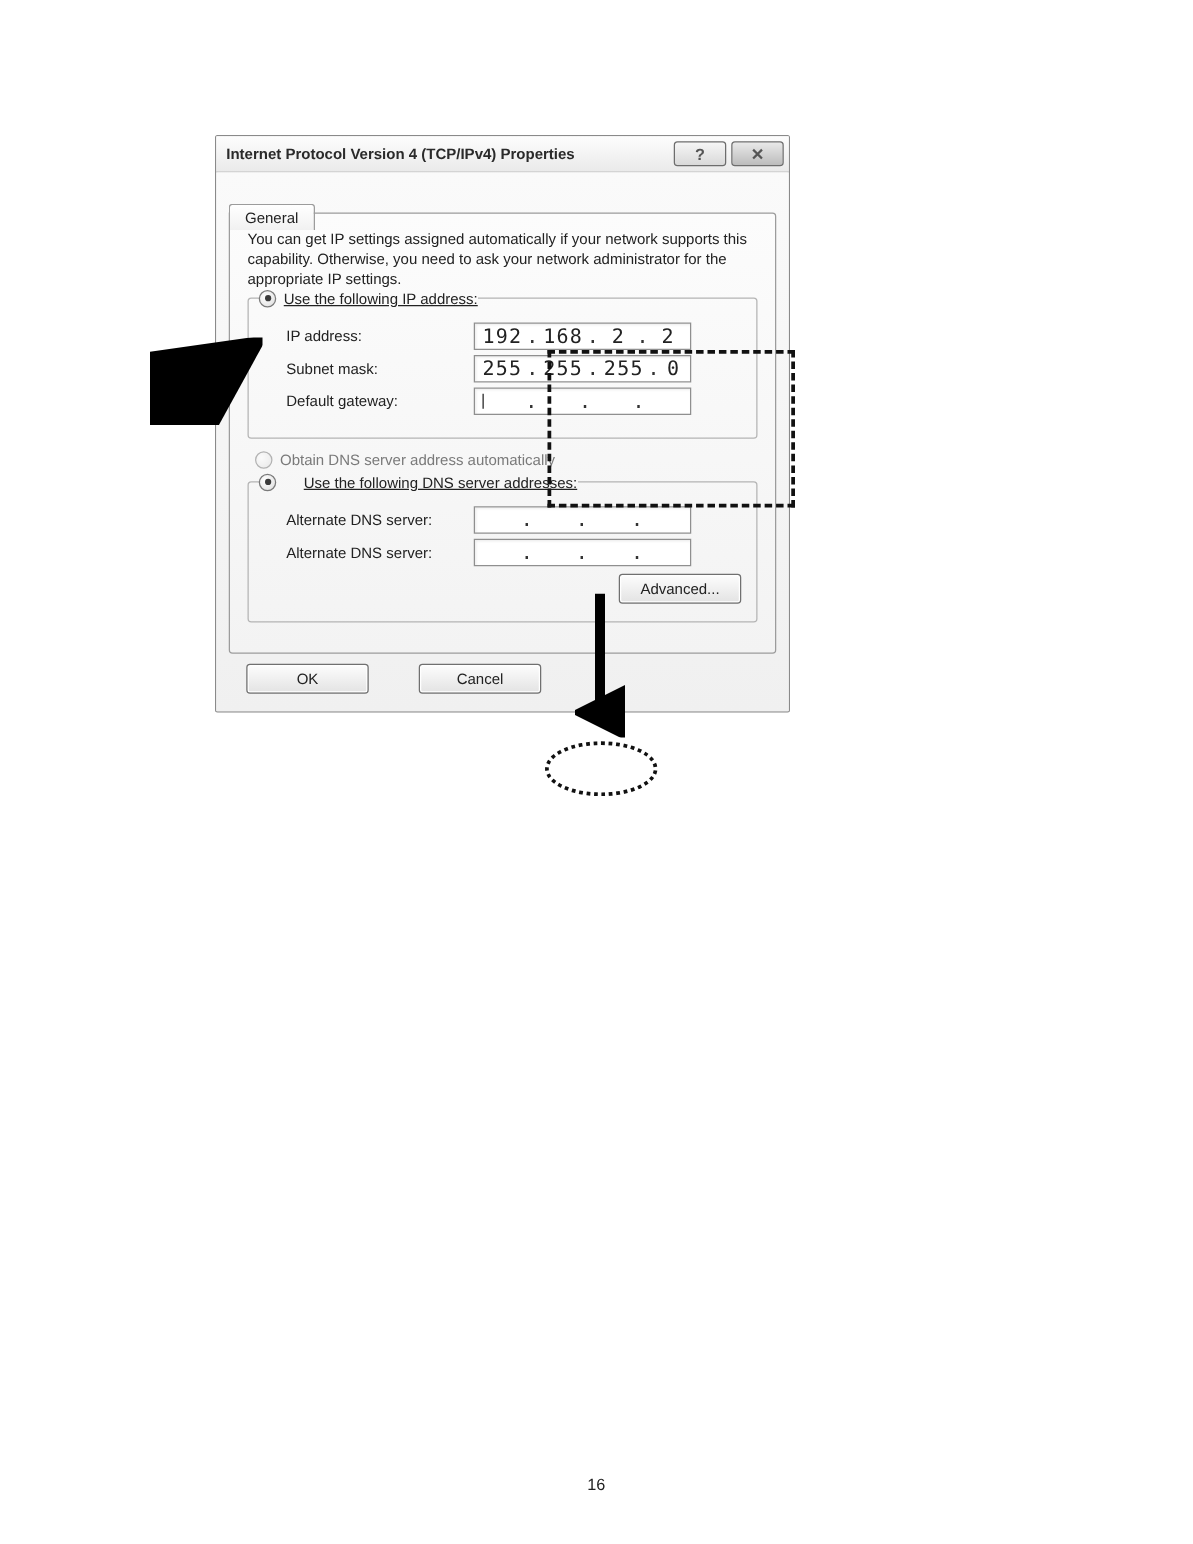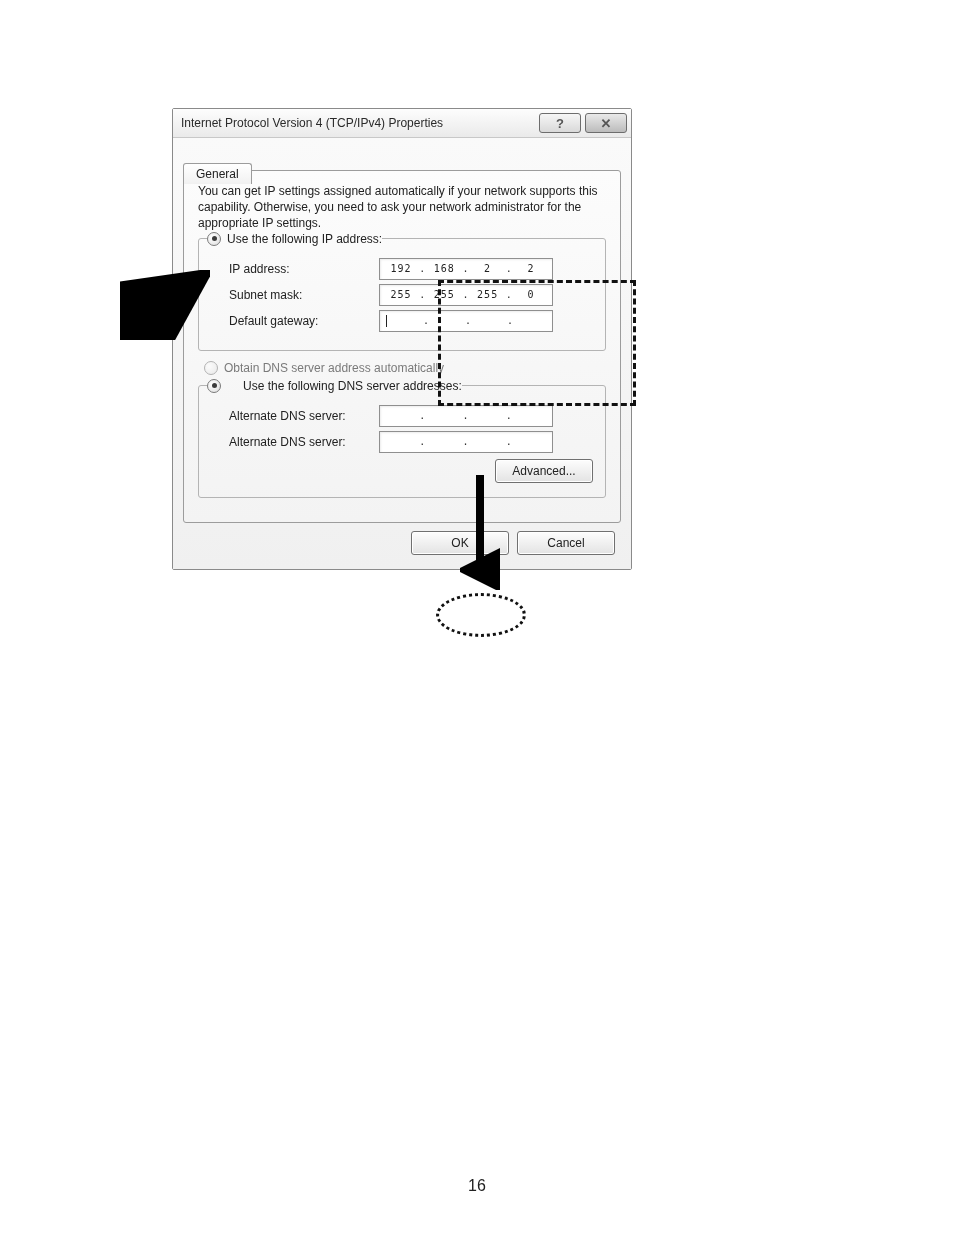--- a/index.html
+++ b/index.html
@@ -1,52 +1,52 @@
 <!DOCTYPE html>
 <html><head>
 <meta charset="utf-8">
 <style>
   html,body{margin:0;padding:0;background:#fff;font-family:"Segoe UI",Tahoma,sans-serif;font-size:12px;color:#222;}
   .page{width:954px;height:1235px;position:relative;}
   .dialog-wrap{position:absolute;left:172px;top:108px;width:460px;}
   .dialog{border:1px solid #8a8a8a;border-radius:2px;background:linear-gradient(#fefefe,#f2f2f2);box-shadow:0 0 0 1px #e8e8e8 inset;}
   .titlebar{height:28px;background:linear-gradient(#fdfdfd,#eaeaea);border-bottom:1px solid #c8c8c8;display:flex;align-items:center;padding:0 4px 0 8px;}
-  .titlebar .title{flex:1;color:#2a2a2a;}
+  .titlebar .title{flex:1;color:#2a2a2a;font-weight:bold;}
   .tb-btn{width:40px;height:18px;border:1px solid #6d6d6d;border-radius:3px;margin-left:4px;display:flex;align-items:center;justify-content:center;background:linear-gradient(#f6f6f6,#d9d9d9);}
   .tb-btn.close{background:linear-gradient(#e9e9e9,#bcbcbc);}
   .tb-btn span{font-weight:bold;color:#555;font-size:13px;}
   .client{padding:8px 10px 10px 10px;background:linear-gradient(#fafafa,#f0f0f0);}
   .tabstrip{height:24px;}
   .tab{display:inline-block;border:1px solid #9c9c9c;border-bottom:none;border-radius:3px 3px 0 0;background:linear-gradient(#ffffff,#f1f1f1);padding:3px 12px;position:relative;top:17px;}
   .tabpage{border:1px solid #9c9c9c;background:linear-gradient(#fcfcfc,#f3f3f3);padding:12px 14px 14px 14px;border-radius:0 3px 3px 3px;}
   .desc{line-height:1.35;}
   fieldset.group{border:1px solid #b4b4b4;border-radius:3px;padding:8px 12px 14px 12px;margin:0 0 10px 0;position:relative;}
-  fieldset.group>legend{padding:0;margin-left:-4px;background:transparent;}
+  fieldset.group>legend{padding:0;margin-left:-4px;background:transparent;text-decoration:underline;}
   .optrow{display:flex;align-items:center;margin-bottom:4px;}
   .radio{width:12px;height:12px;border:1px solid #7a7a7a;border-radius:50%;background:radial-gradient(circle at 35% 35%,#fff,#ddd);display:inline-flex;align-items:center;justify-content:center;margin-right:6px;flex:none;}
   .radio.sel::after{content:"";width:5px;height:5px;border-radius:50%;background:#3b3b3b;}
   .radio.disabled{opacity:.55;}
   .fields{margin-left:18px;}
   .fieldrow{display:flex;align-items:center;margin:4px 0;}
   .fieldrow label{width:150px;}
-  .ipbox{width:160px;height:20px;border:1px solid #8f8f8f;background:#fff;display:flex;align-items:center;justify-content:center;font-family:Consolas,monospace;font-size:10px;letter-spacing:1px;padding:0 6px;box-shadow:inset 1px 1px 2px rgba(0,0,0,.08);}
+  .ipbox{width:160px;height:20px;border:1px solid #8f8f8f;background:#fff;display:flex;align-items:center;justify-content:center;font-family:Consolas,monospace;font-size:16px;letter-spacing:1px;padding:0 6px;box-shadow:inset 1px 1px 2px rgba(0,0,0,.08);}
   .ipbox .oct{flex:1;text-align:center;}
   .ipbox .dot{padding:0 3px;color:#333;}
   .caret{width:1px;height:12px;background:#222;margin-right:4px;}
   .btnrow{display:flex;justify-content:flex-end;margin-top:6px;}
   .btn{min-width:76px;height:22px;border:1px solid #707070;border-radius:3px;background:linear-gradient(#fdfdfd,#e3e3e3);display:inline-flex;align-items:center;justify-content:center;margin-left:8px;padding:0 10px;box-shadow:0 0 0 1px #fff inset;}
-  .dlg-buttons{display:flex;justify-content:flex-end;padding:8px 6px 4px 6px;}
+  .dlg-buttons{display:flex;padding:8px 6px 4px 6px;gap:32px;}
   .disabled-text{color:#7a7a7a;}
 
   
   .ann-box{position:absolute;border:3px dashed #111;pointer-events:none;}
   .ann-rect{left:438px;top:280px;width:192px;height:120px;}
   .ann-oval{left:436px;top:593px;width:84px;height:38px;border:3px dotted #111;border-radius:50%;}
   .arrow-svg{position:absolute;pointer-events:none;}
-  .page-number{position:absolute;left:0;right:0;bottom:40px;text-align:center;font-size:16px;}
+  .page-number{position:absolute;left:0;right:0;bottom:40px;text-align:center;font-size:13px;}
 </style>
 </head>
 <body>
 
 <div class="page">
   <div class="dialog-wrap">
     <div class="dialog">
 
       <div class="titlebar">
         <span class="title">Internet Protocol Version 4 (TCP/IPv4) Properties</span>

